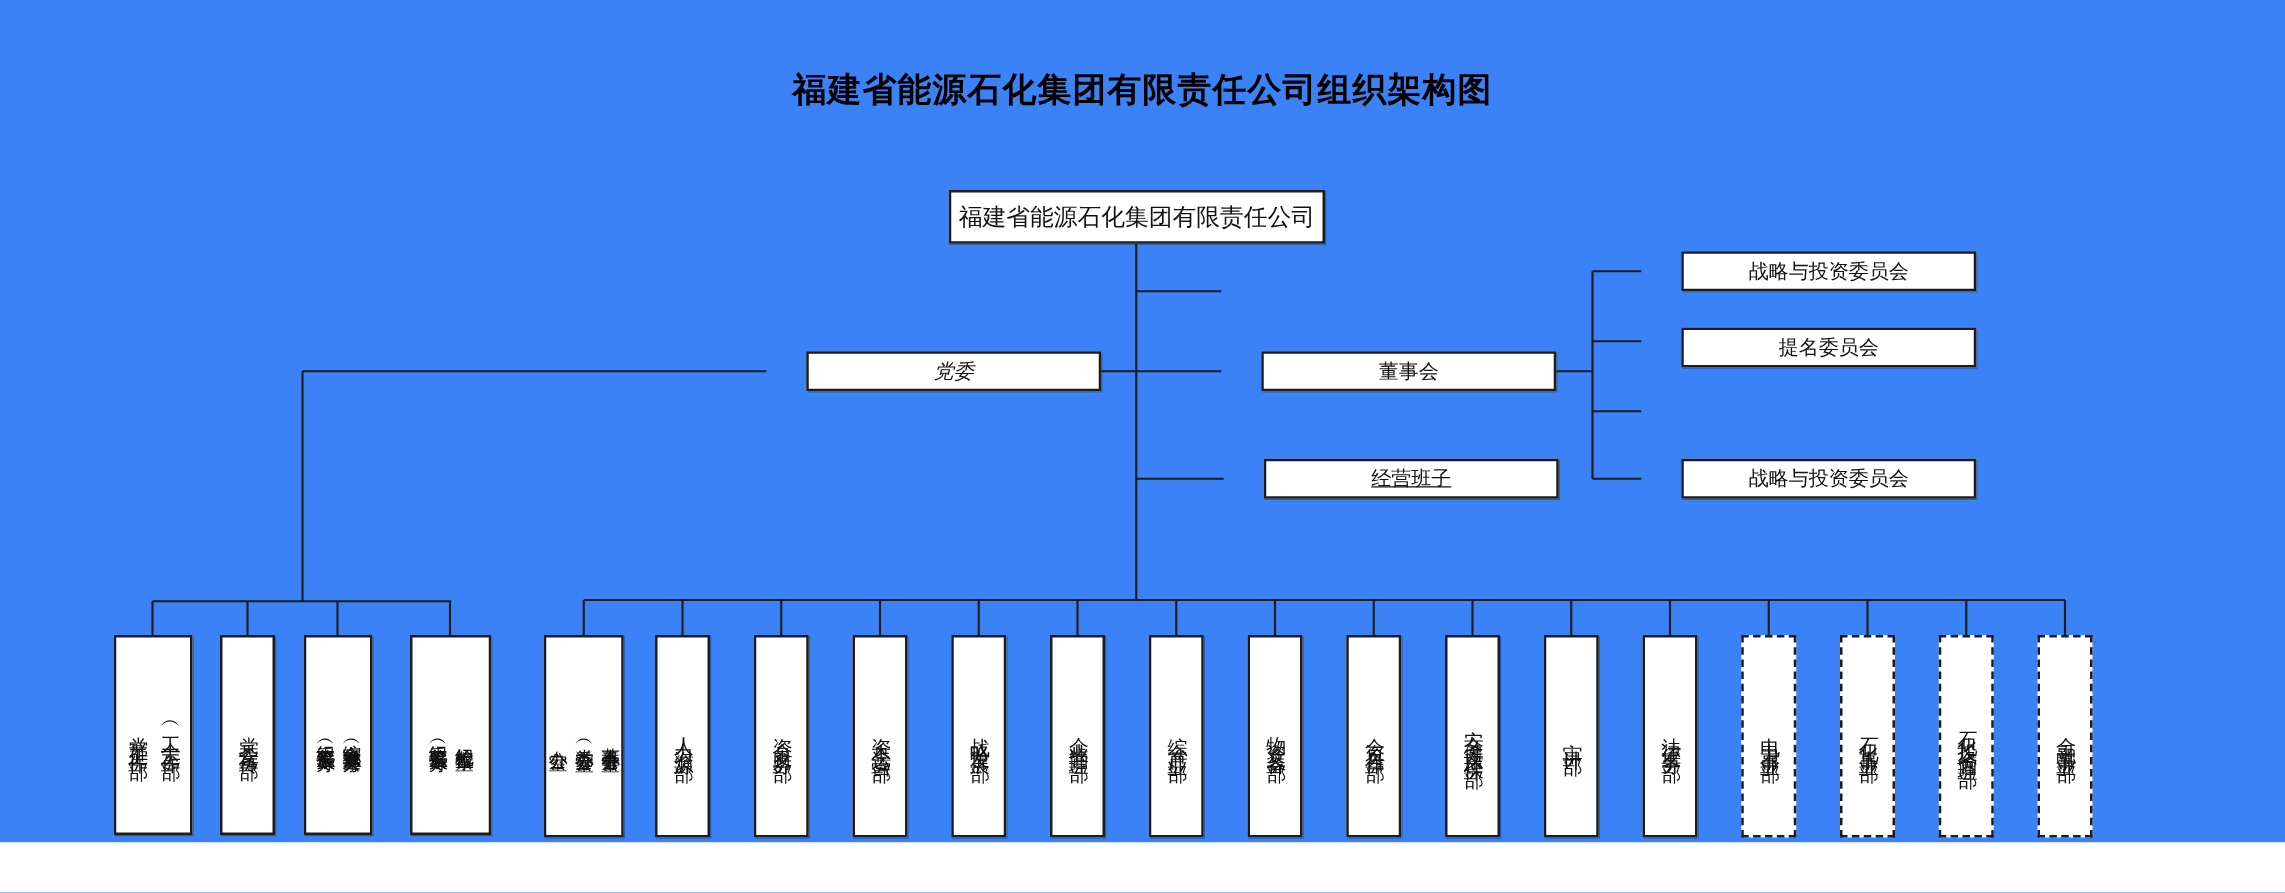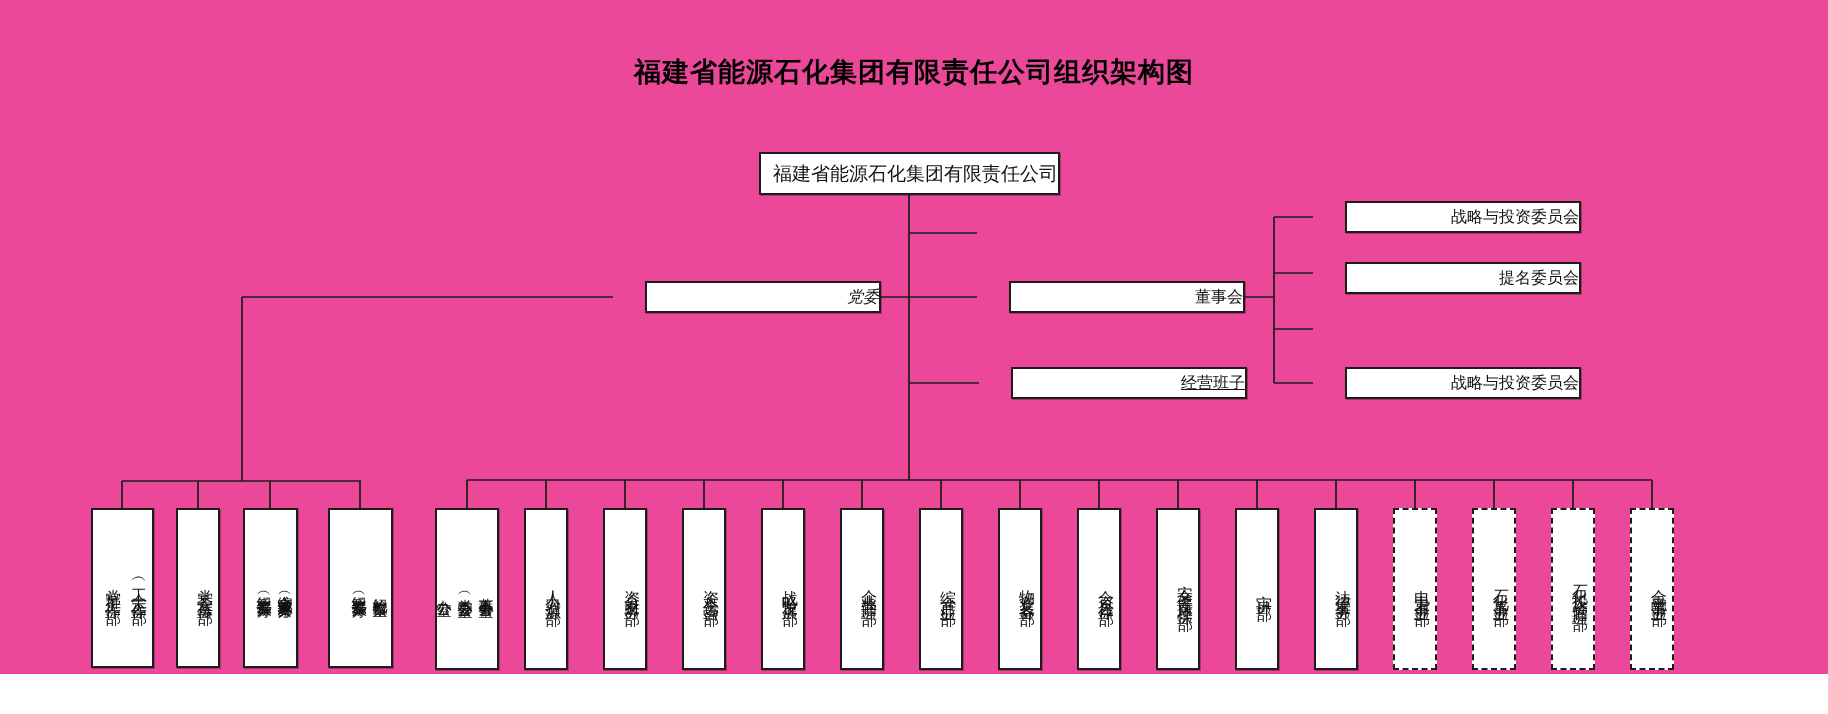--- a/index.html
+++ b/index.html
@@ -1,30 +1,30 @@
 <!DOCTYPE html>
 <html><head>
 <meta charset="utf-8">
 <style>
   * { margin:0; padding:0; box-sizing:border-box; }
   html,body { background:#ffffff; }
   .canvas {
-    position:relative; width:1828px; height:674px; background:#ec4899;
+    position:relative; width:1828px; height:674px; background:#3b82f6;
     font-family:"Liberation Sans","DejaVu Sans",sans-serif; color:#111;
     overflow:hidden;
   }
   .chart-title {
     position:absolute; left:0; top:54px; width:1828px;
     text-align:center; font-size:27px; font-weight:bold; color:#000;
     letter-spacing:1px;
   }
   svg.connectors { position:absolute; left:0; top:0; pointer-events:none; }
   .box {
     position:absolute; background:#fff; border:2px solid #1c1c1c;
-    display:flex; align-items:center; justify-content:flex-end;
+    display:flex; align-items:center; justify-content:center;
     box-shadow:1px 1px 0 rgba(0,0,0,0.28);
   }
   .hbox { font-size:16px;margin-left:32px; }
   .rootbox { font-size:19px; }
   .vbox { }
   .vbox .vt, .vbox .vt-dense {
     writing-mode:vertical-lr; text-orientation:mixed;
     white-space:pre-line; text-align:center; display:block;
   }
   .vt { font-size:16px; letter-spacing:5px; line-height:26px; }

